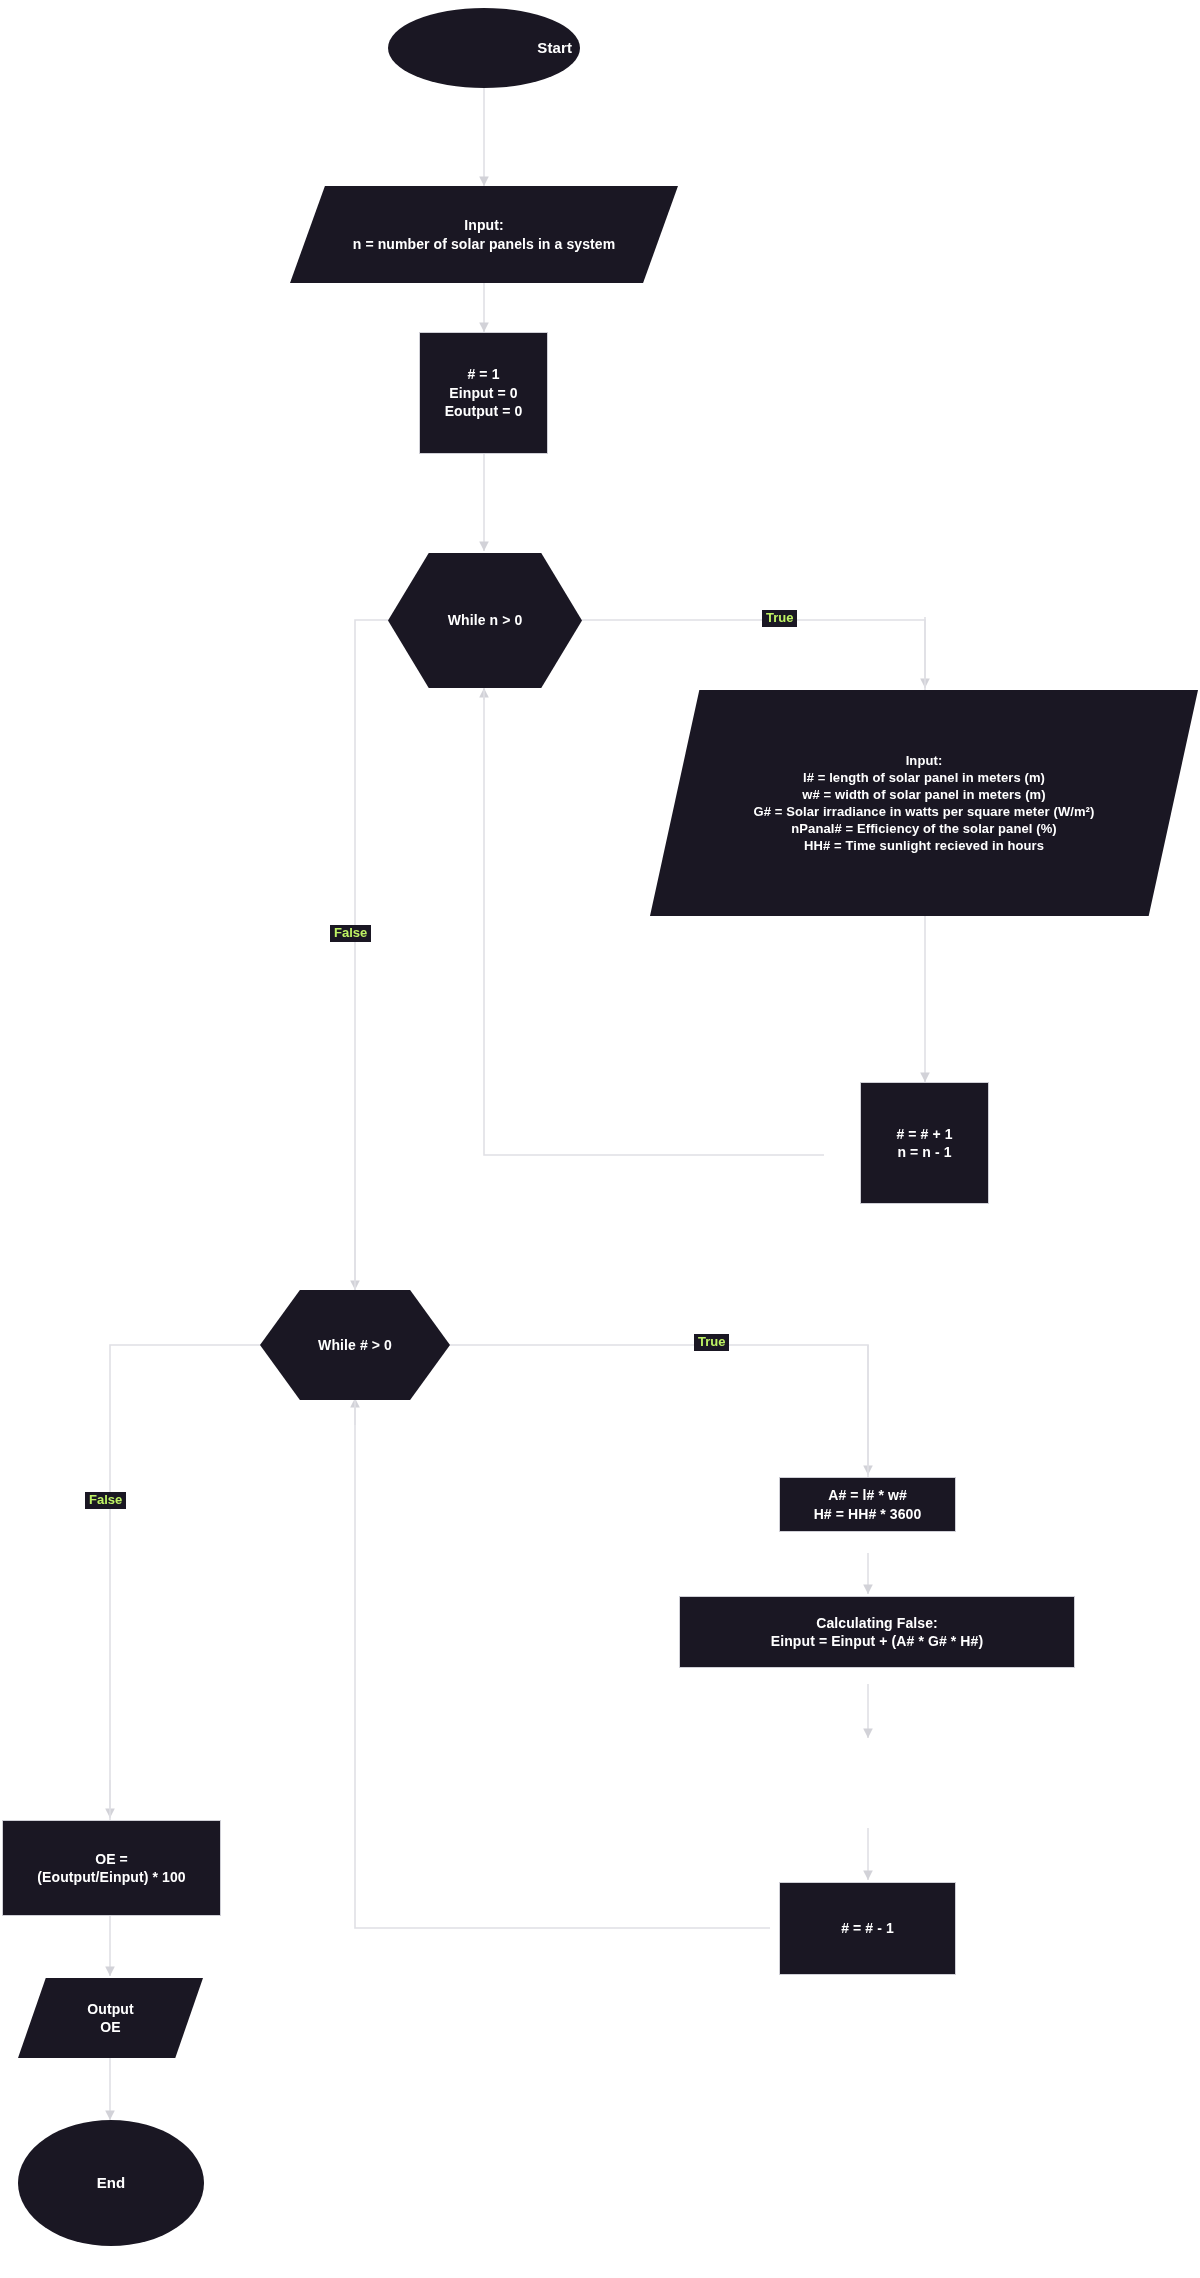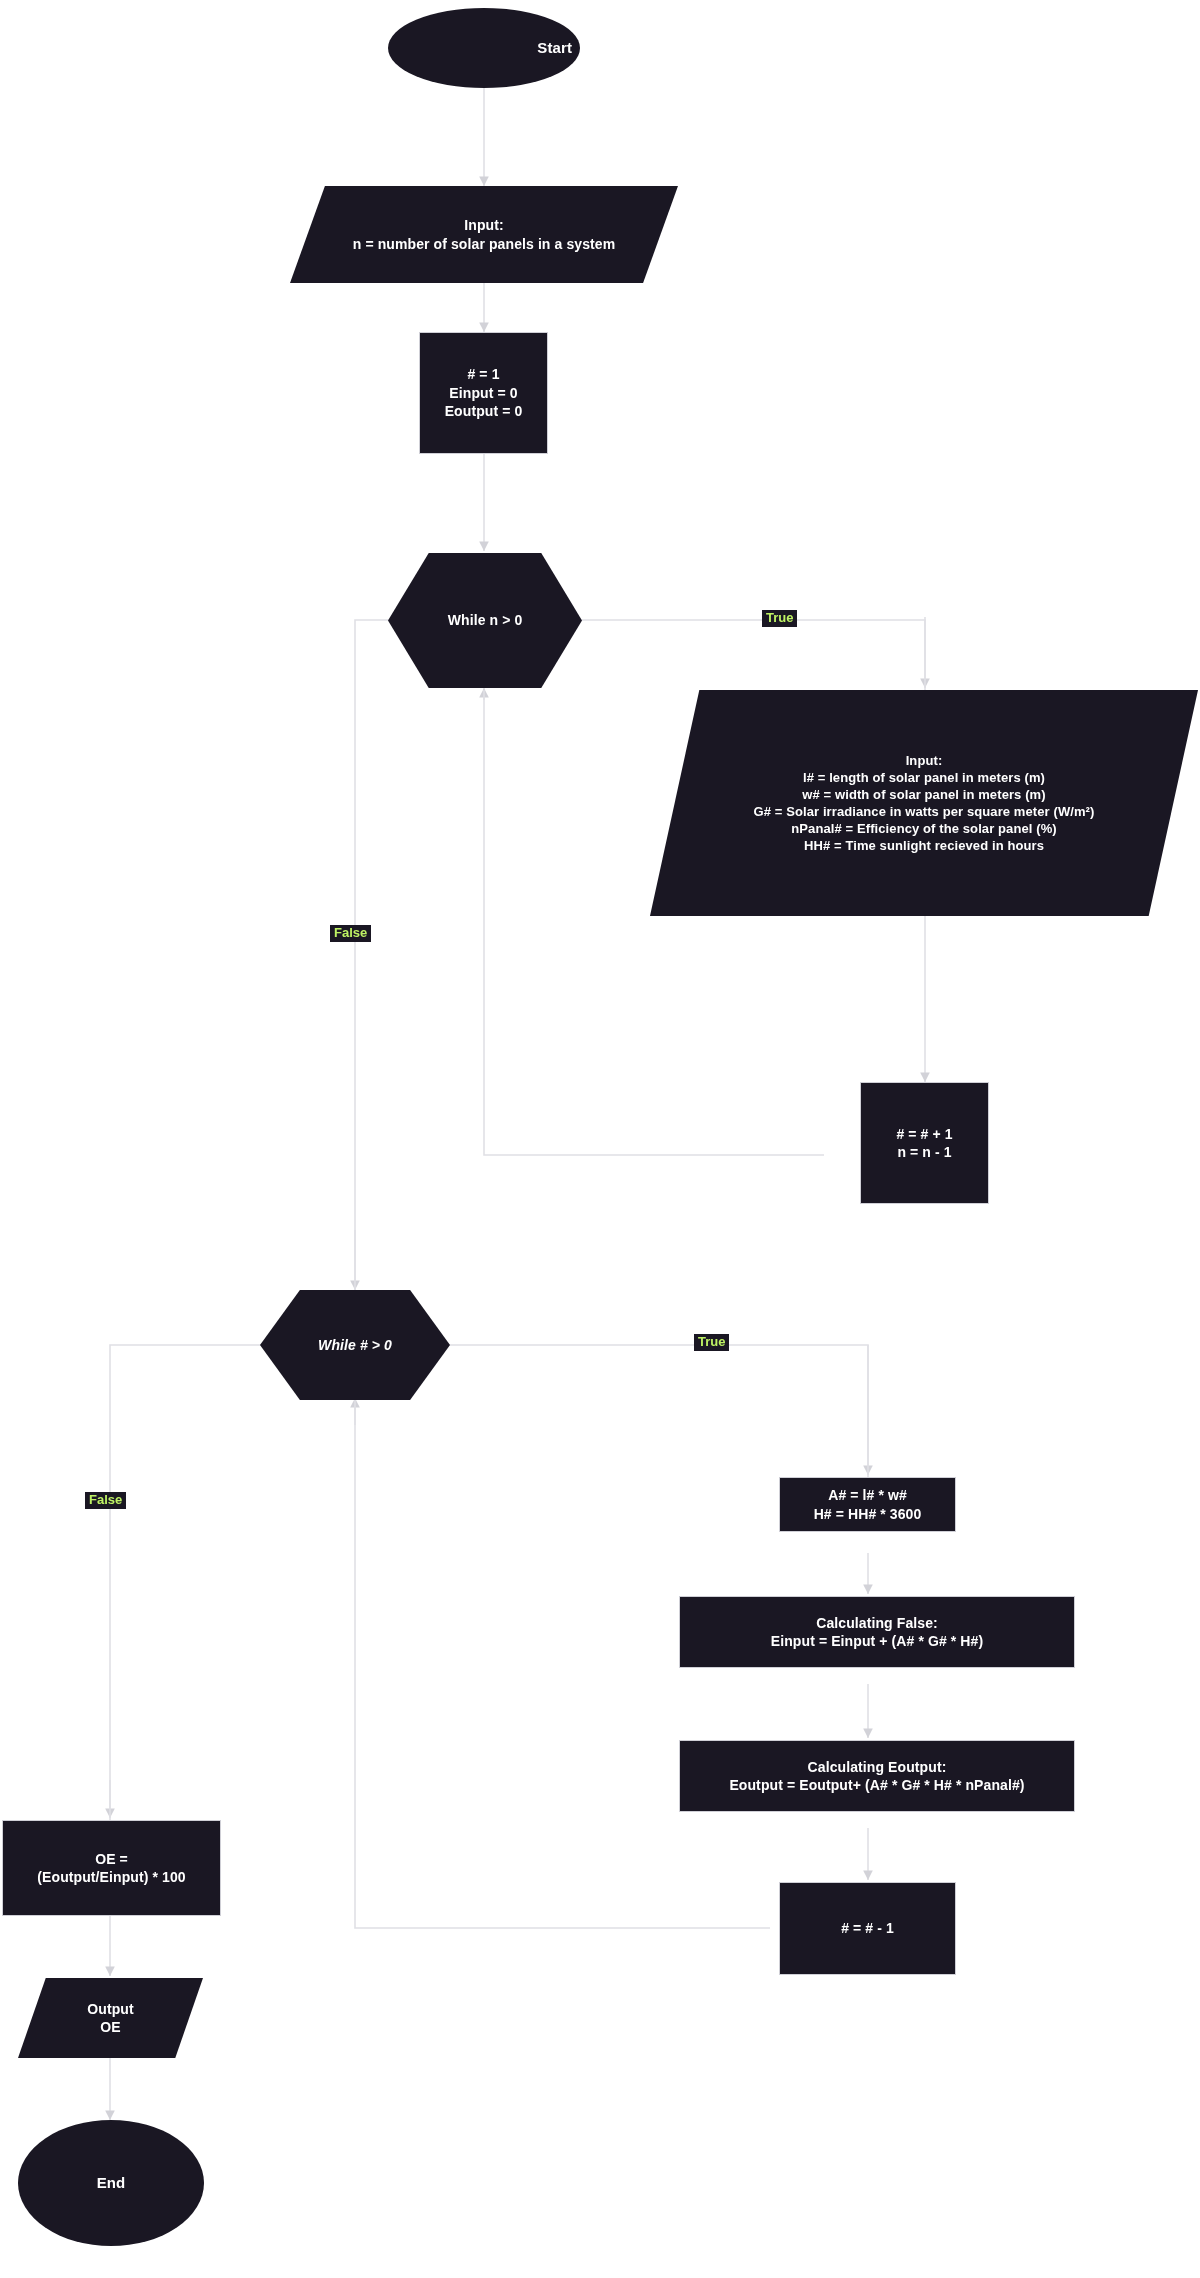--- a/index.html
+++ b/index.html
@@ -179,21 +179,21 @@
   </div>
 
   <div class="node rect fs14" style="left:860px; top:1082px; width:129px; height:122px;">
     <div class="lines">
       <div># = # + 1</div>
       <div>n = n - 1</div>
     </div>
   </div>
 
   <div class="node hex fs14" style="left:260px; top:1290px; width:190px; height:110px;
-              clip-path: polygon(21% 0%, 79% 0%, 100% 50%, 79% 100%, 21% 100%, 0% 50%); font-style: italic;">
+              clip-path: polygon(21% 0%, 79% 0%, 100% 50%, 79% 100%, 21% 100%, 0% 50%);">
     <div class="lines">
       <div>While # &gt; 0</div>
     </div>
   </div>
 
   <div class="edge-label" style="left:694px; top:1334px;">
     <span>True</span>
   </div>
 
   <div class="edge-label" style="left:85px; top:1492px;">
@@ -207,26 +207,20 @@
     </div>
   </div>
 
   <div class="node rect fs14" style="left:679px; top:1596px; width:396px; height:72px;">
     <div class="lines">
       <div>Calculating False:</div>
       <div>Einput = Einput + (A# * G# * H#)</div>
     </div>
   </div>
 
-  <div class="node rect fs14" style="left:679px; top:1740px; width:396px; height:72px;">
-    <div class="lines">
-      <div>Calculating Eoutput:</div>
-      <div>Eoutput = Eoutput+ (A# * G# * H# * nPanal#)</div>
-    </div>
-  </div>
 
   <div class="node rect fs14" style="left:779px; top:1882px; width:177px; height:93px;">
     <div class="lines">
       <div># = # - 1</div>
     </div>
   </div>
 
   <div class="node rect fs14" style="left:2px; top:1820px; width:219px; height:96px;">
     <div class="lines">
       <div>OE =</div>

